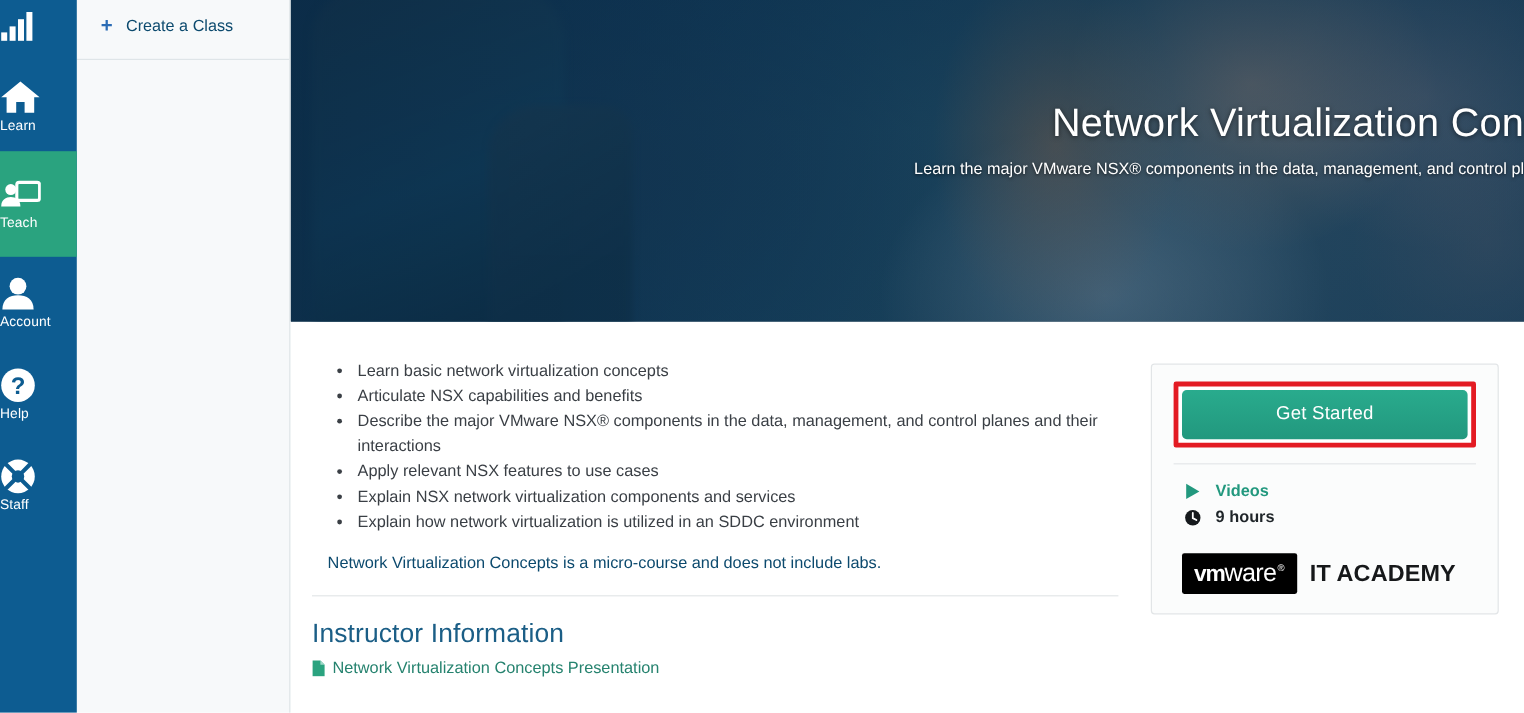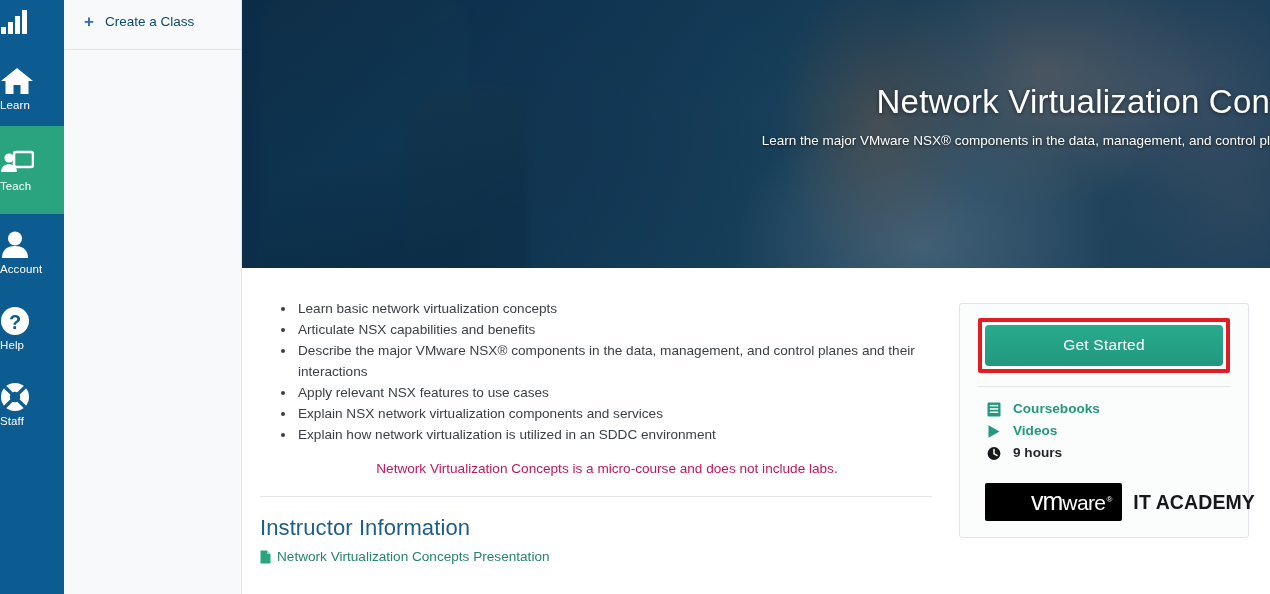--- a/index.html
+++ b/index.html
@@ -187,24 +187,23 @@
     list-style: disc;
   }
   ul.bullets li {
     color: #3a3f45;
     font-size: 13.6px;
     line-height: 21px;
     margin-bottom: 0px;
     padding-left: 2px;
   }
   p.note {
-    color: #be185d;
+    color: #0c4a6e;
     font-size: 13.6px;
-    margin: 16px 0 0 0;
-    text-align: center;
+    margin: 16px 0 0 13px;
   }
   .hr {
     height: 1px;
     background: #e3e6e8;
     margin: 20px 0 0 0;
     width: 672px;
   }
   h2.section-title.second { margin-top: 18px; }
   .doc-link {
     display: flex; align-items: center;
@@ -269,21 +268,21 @@
     gap: 11px;
     margin: 19px 0 0 7px;
   }
   .vmw-badge {
     background: #000000;
     padding: 6px 10px 7px 10px;
     border-radius: 2px;
     display: flex; align-items: baseline;
     line-height: 1;
   }
-  .vmw-vm { color: #fff; font-size: 25px; font-weight: normal; letter-spacing: -1px; margin-left: 36px; }
+  .vmw-vm { color: #fff; font-size: 19px; font-weight: bold; letter-spacing: -1px; }
   .vmw-ware { color: #fff; font-size: 21px; font-weight: 400; letter-spacing: -.6px; }
   .vmw-r { color: #fff; font-size: 8px; margin-left: 1px; position: relative; top: -8px; }
   .it-academy {
     color: #16181a;
     font-size: 19.5px;
     font-weight: bold;
     letter-spacing: .1px;
     white-space: nowrap;
   }
 </style>
@@ -418,31 +417,20 @@
         <div class="card">
 
           <div class="btn-highlight">
             <button class="get-started">Get Started</button>
           </div>
 
           <div class="card-hr"></div>
 
           <div class="meta-list">
 
-            <div class="meta-row teal link">
-              <span class="m-ico">
-                <svg width="14" height="15" viewBox="0 0 14 15">
-                  <rect x="0.5" y="0.5" width="13" height="14" rx="1.2" fill="#22987e"></rect>
-                  <rect x="2.8" y="2.9" width="8.4" height="1.5" fill="#ffffff"></rect>
-                  <rect x="2.8" y="6.2" width="8.4" height="1.5" fill="#ffffff"></rect>
-                  <rect x="2.8" y="9.5" width="8.4" height="1.5" fill="#ffffff"></rect>
-                </svg>
-              </span>
-              <span class="m-label">Coursebooks</span>
-            </div>
 
             <div class="meta-row teal link">
               <span class="m-ico">
                 <svg width="14" height="15" viewBox="0 0 14 15">
                   <path d="M1.5 1.2 L12.5 7.5 L1.5 13.8 Z" fill="#22987e"></path>
                 </svg>
               </span>
               <span class="m-label">Videos</span>
             </div>
 

